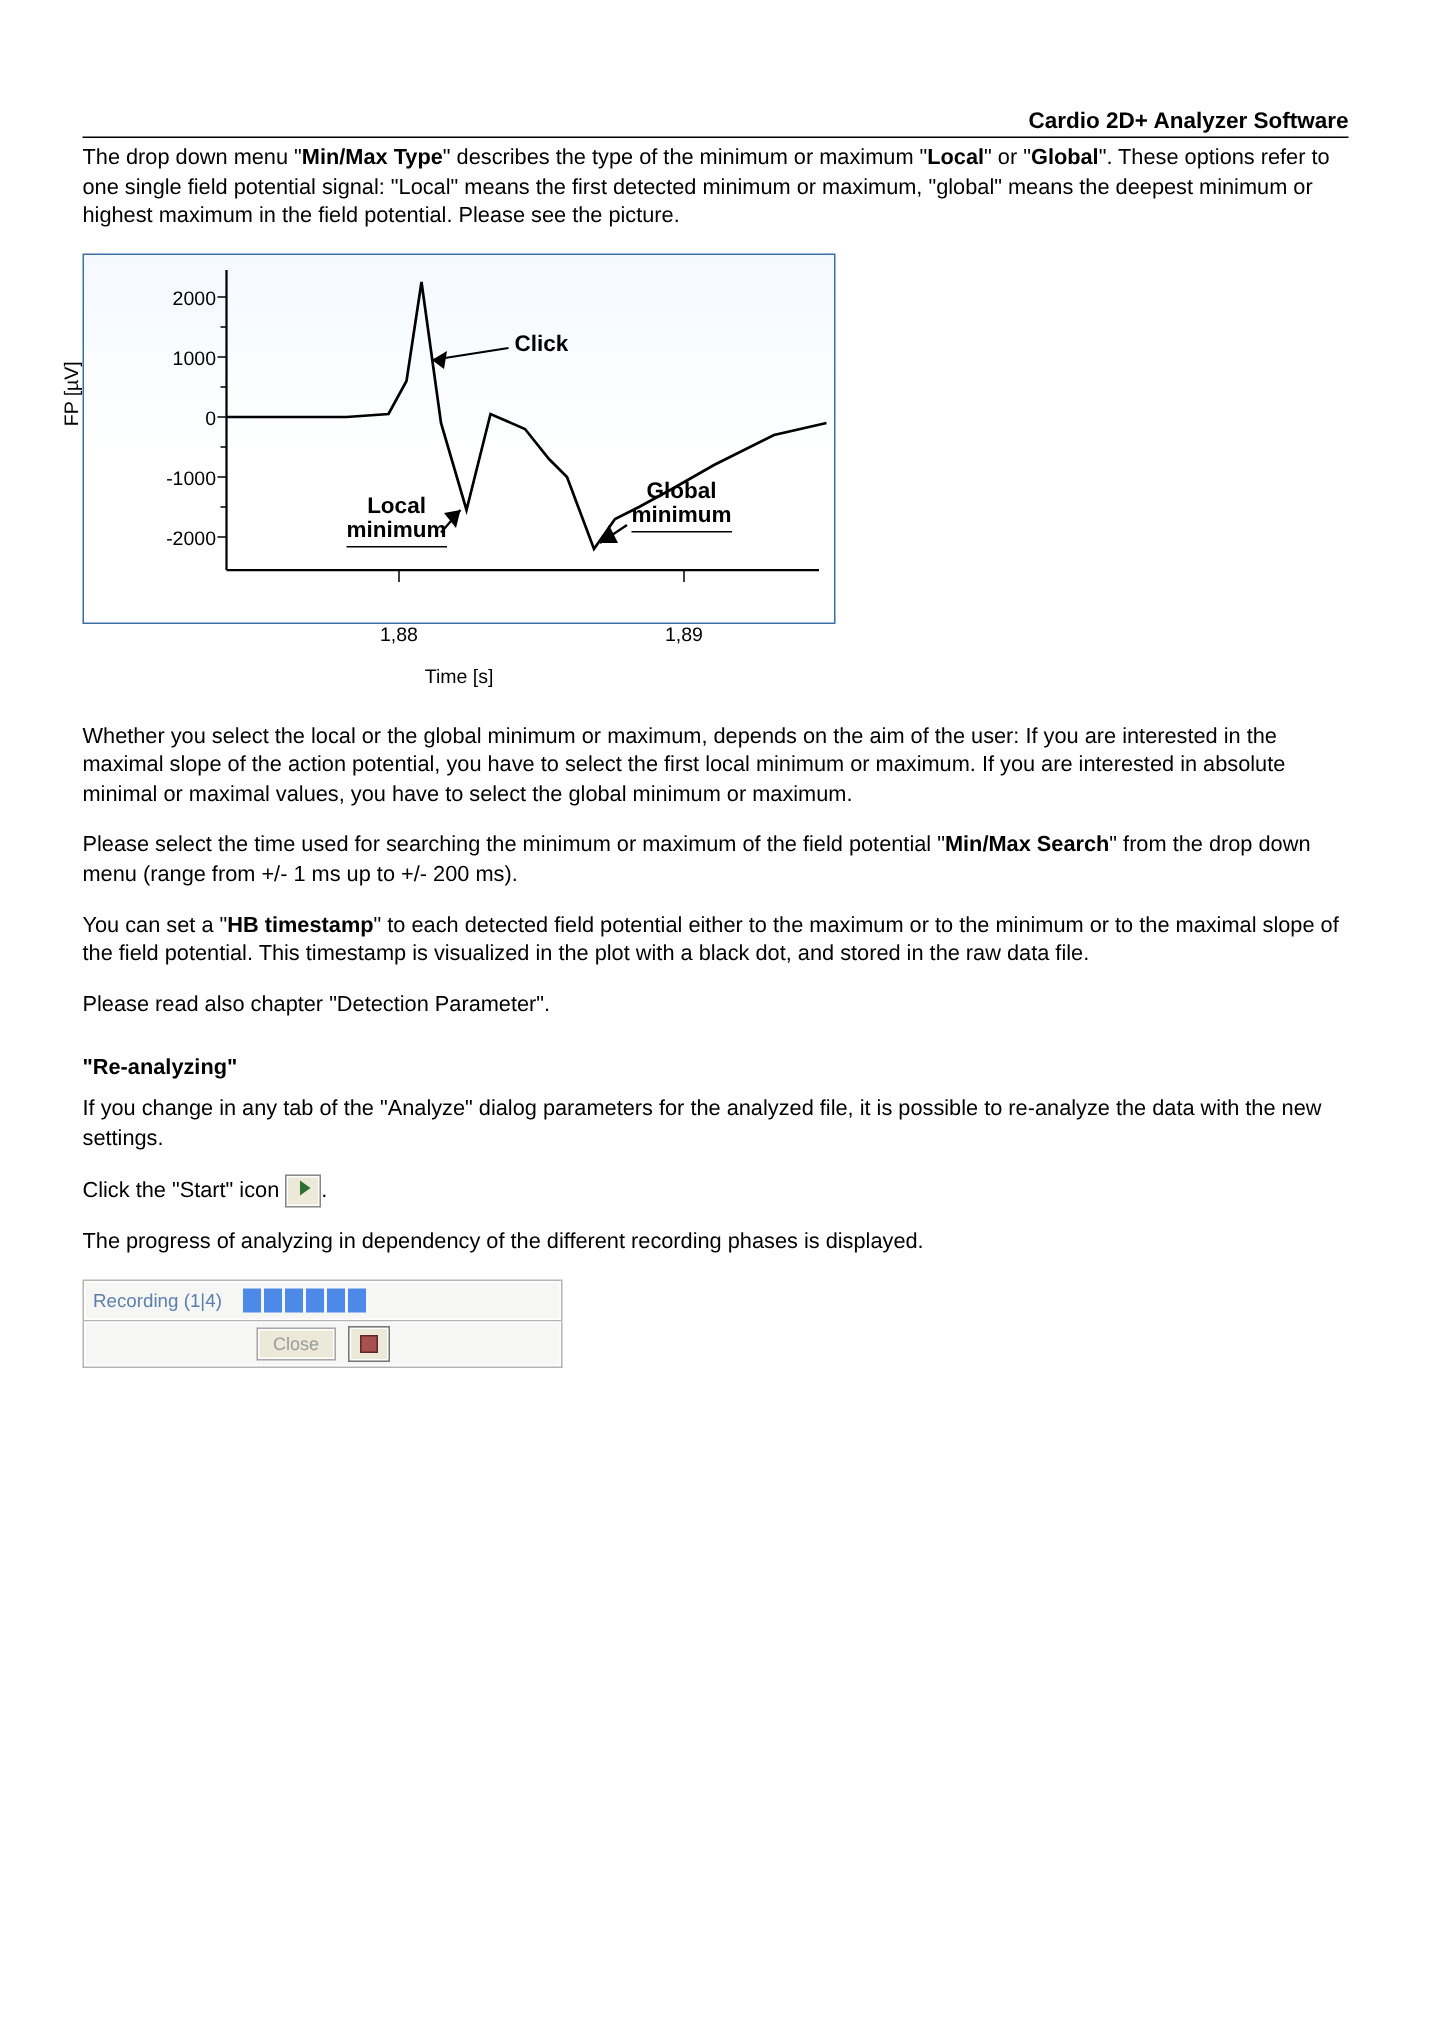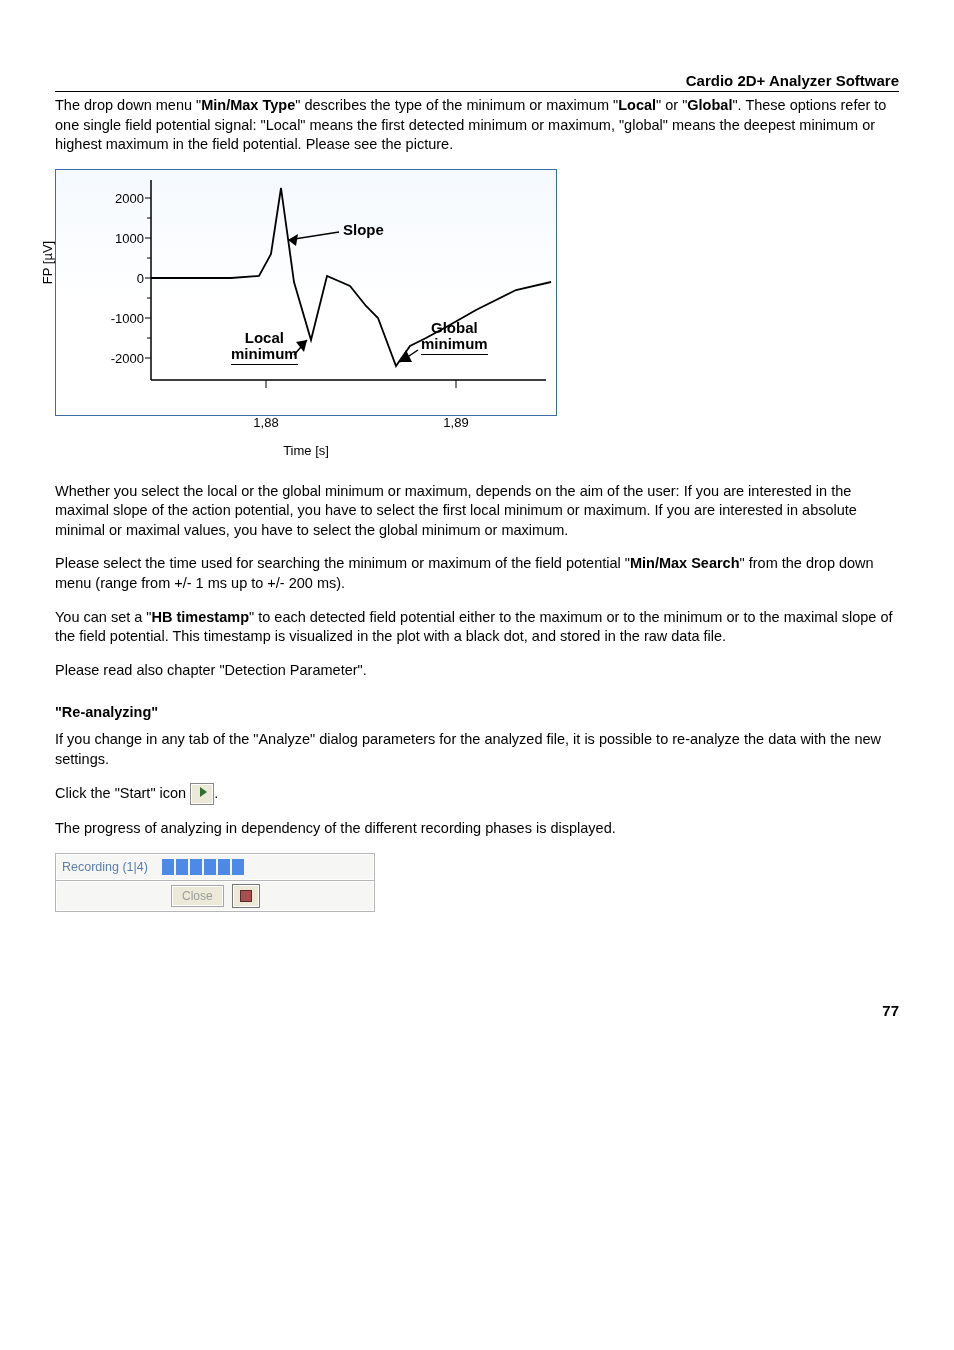--- a/index.html
+++ b/index.html
@@ -242,21 +242,21 @@
           <line x1="283" y1="62" x2="232" y2="70" stroke="#000" stroke-width="1.5"></line>
           <polygon points="232,70 242,64 240,76" fill="#000"></polygon>
 
           <line x1="238" y1="185" x2="251" y2="170" stroke="#000" stroke-width="1.5"></line>
           <polygon points="251,170 240,172 248,182" fill="#000"></polygon>
 
           <line x1="362" y1="180" x2="344" y2="192" stroke="#000" stroke-width="1.5"></line>
           <polygon points="344,192 356,192 350,180" fill="#000"></polygon>
         </svg>
 
-        <div class="chart-ann" style="left:287px; top:52px;">Slope</div>
+        <div class="chart-ann" style="left:287px; top:52px;">Click</div>
         <div class="chart-ann" style="left:175px; top:160px; border-bottom:1px solid #000; padding-bottom:1px;">
           <span>Local</span><br>
           <span>minimum</span>
         </div>
         <div class="chart-ann" style="left:365px; top:150px; border-bottom:1px solid #000; padding-bottom:1px;">
           <span>Global</span><br>
           <span>minimum</span>
         </div>
 
       </div>
@@ -299,14 +299,13 @@
       </div>
     </div>
     <div class="btn-row">
       <button class="btn">Close</button>
       <div class="sq-btn">
           <span class="stop"></span>
         </div>
     </div>
   </div>
 
-  <div class="page-num">77</div>
 </div>
 
 </body></html>

